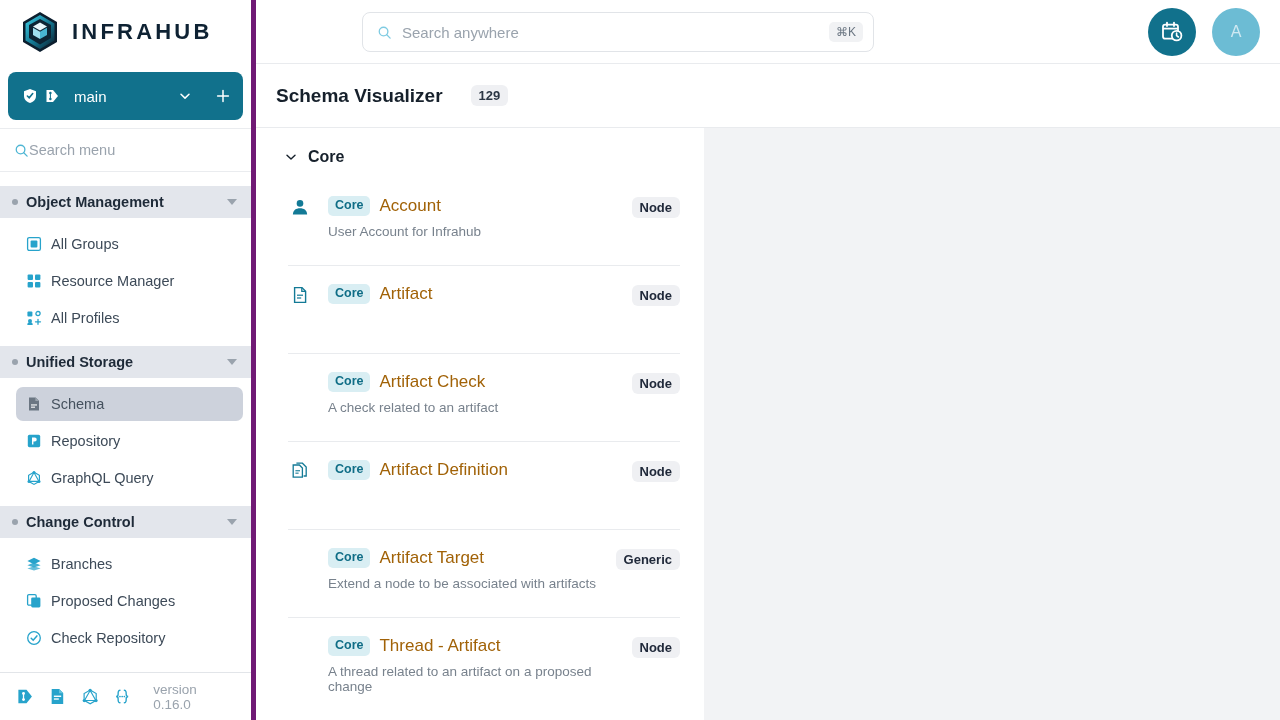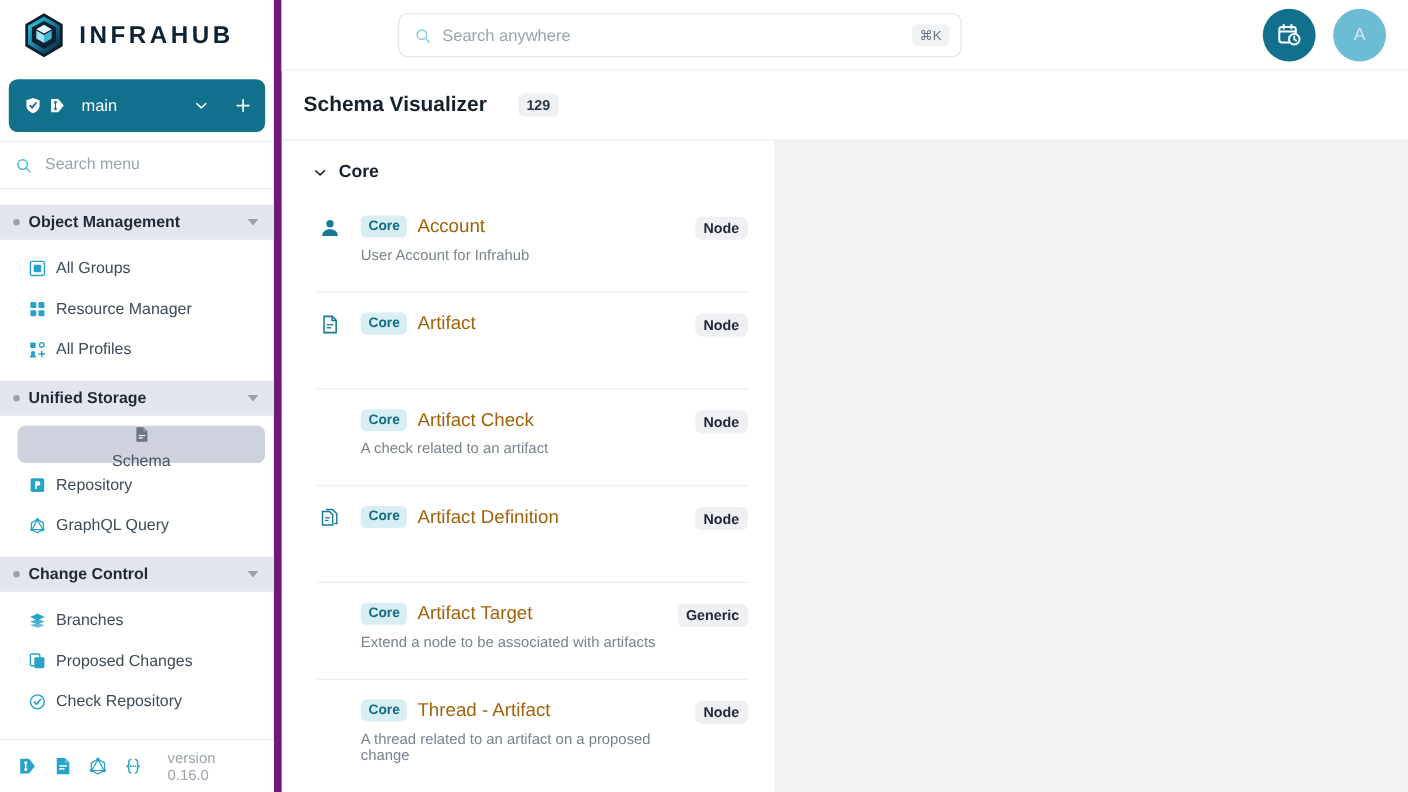--- a/index.html
+++ b/index.html
@@ -8,21 +8,21 @@
     font-family: "Liberation Sans", sans-serif;
     background: #ffffff; overflow: hidden;
     -webkit-font-smoothing: antialiased;
   }
   .app { display: flex; width: 1280px; height: 720px; }
 
   
   .sidebar {
     width: 256px; height: 720px; flex: 0 0 256px;
     background: #ffffff;
-    border-right: 7px solid #701a75;
+    border-right: 5px solid #701a75;
     display: flex; flex-direction: column;
     position: relative;
   }
   .brand {
     height: 64px; flex: 0 0 64px;
     display: flex; align-items: center; gap: 10px;
     padding-left: 18px;
   }
   .brand-logo { width: 44px; height: 44px; flex: 0 0 44px; display:block; }
   .brand-name {
@@ -38,21 +38,21 @@
   }
   .branch-ic { width: 16px; height: 16px; flex:0 0 16px; display:block; }
   .branch-label {
     color: #ffffff; font-size: 15px; margin-left: 8px; flex: 1 1 auto;
   }
   .branch-chev { width: 16px; height: 16px; display:block; margin-right: 16px; }
   .branch-plus { width: 16px; height: 16px; display:block; }
 
   .menu-search {
     height: 44px; border-top: 1px solid #eaecef; border-bottom: 1px solid #eaecef;
-    display: flex; align-items: center; gap: 12px; padding: 0 14px;
+    display: flex; align-items: center; gap: 0; padding: 0 14px;
   }
   .menu-search svg { width: 15px; height: 15px; display:block; }
   .menu-search-text { color: #9aa3ad; font-size: 14.5px; }
 
   .menu-scroll {
     flex: 1 1 auto; overflow: hidden; position: relative;
     padding-top: 14px;
   }
   .sec-head {
     height: 32px; background: #e3e6ec;
@@ -69,21 +69,21 @@
   .sec-caret {
     width: 0; height: 0; border-left: 5px solid transparent;
     border-right: 5px solid transparent; border-top: 6px solid #9aa3ad;
   }
   .menu-items { padding: 6px 0 8px 0; }
   .menu-item {
     height: 34px; margin: 3px 8px 3px 16px; border-radius: 7px;
     display: flex; align-items: center; gap: 9px; padding: 0 10px;
     cursor: pointer;
   }
-  .menu-item.active { background: #cdd2dc; flex-direction: column; }
+  .menu-item.active { background: #cdd2dc; }
   .menu-item svg { width: 16px; height: 16px; flex: 0 0 16px; display:block; }
   .menu-item-label { font-size: 14.5px; color: #3d4a58; }
   .menu-item.active .menu-item-label { color: #46525f; }
 
   .side-footer {
     flex: 0 0 48px; height: 48px;
     border-top: 1px solid #e2e5e9; background: #fff;
     display: flex; align-items: center; gap: 14px; padding: 0 16px;
   }
   .side-footer svg { width: 19px; height: 19px; display:block; cursor:pointer; }

